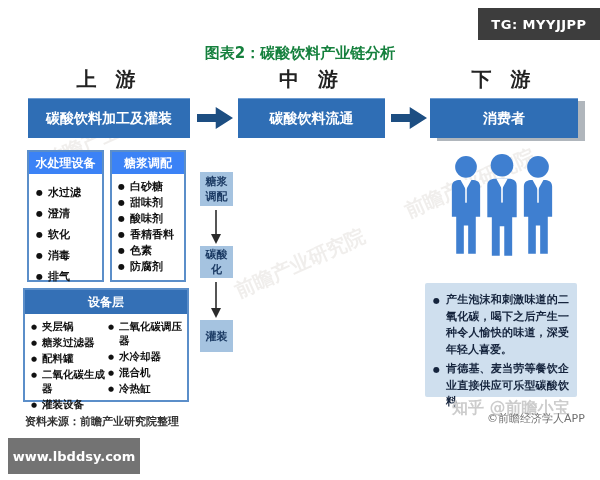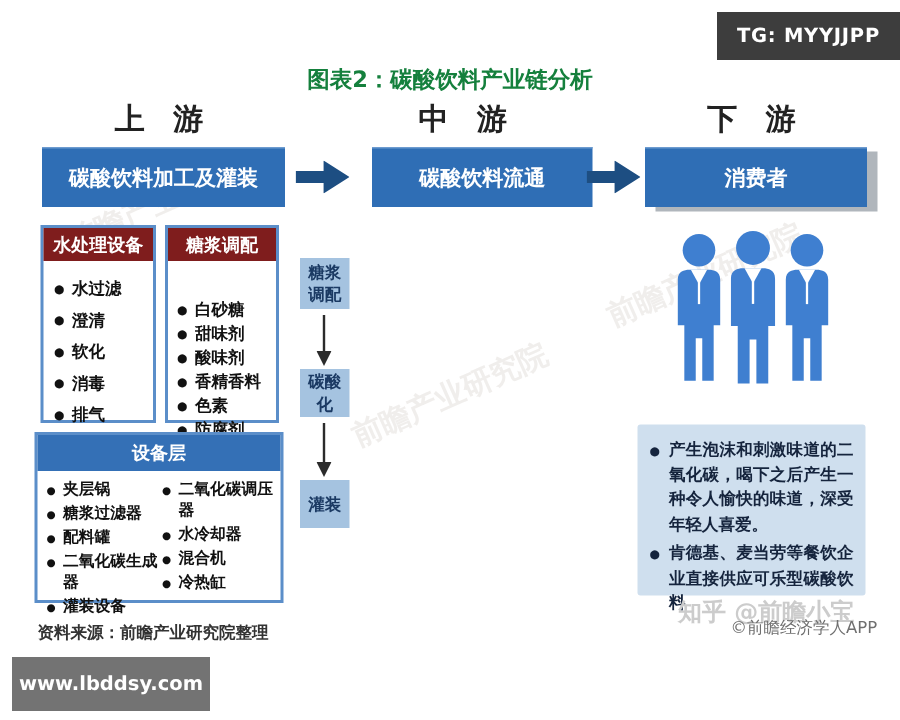--- a/index.html
+++ b/index.html
@@ -14,38 +14,38 @@
 
   .col-label{position:absolute;top:66px;text-align:center;font-size:20px;font-weight:bold;color:#222;letter-spacing:6px;}
   .col-label.up{left:28px;width:162px;}
   .col-label.mid{left:238px;width:147px;}
   .col-label.down{left:430px;width:148px;}
 
   
   .hbox{position:absolute;top:98px;height:40px;background:#2f6eb5;color:#fff;font-size:14px;font-weight:bold;
     display:flex;align-items:center;justify-content:center;border-top:1px solid #6d9bd0;}
   .hbox.up{left:28px;width:162px;}
-  .hbox.mid{left:238px;width:147px;margin-left:10px;}
+  .hbox.mid{left:238px;width:147px;}
   .hbox.down{left:430px;width:148px;box-shadow:7px 3px 0 #b0b6bc;}
 
   
   .harrow{position:absolute;top:107px;width:36px;height:22px;background:#1d4e82;
     clip-path:polygon(0 32%,52% 32%,52% 0,100% 50%,52% 100%,52% 68%,0 68%);}
   .harrow.a1{left:197px;}
   .harrow.a2{left:391px;}
 
   
   .subbox{position:absolute;background:#fff;border:2px solid #5b8ec9;}
-  .subbox .shead{height:22px;background:#7f1d1d;color:#fff;font-size:12px;font-weight:bold;
+  .subbox .shead{height:22px;background:#3b82f6;color:#fff;font-size:12px;font-weight:bold;
     display:flex;align-items:center;justify-content:center;}
   .water{left:27px;top:150px;width:77px;height:132px;}
   .syrup{left:110px;top:150px;width:76px;height:132px;}
   .water .ul{padding:8px 2px 16px 7px;}
   .water .li{line-height:21px;font-size:11px;font-weight:600;color:#111;}
-  .syrup .ul{padding:25px 2px 0 6px;}
+  .syrup .ul{padding:5px 2px 0 6px;}
   .syrup .li{line-height:16px;font-size:11px;font-weight:600;color:#111;}
   .li{position:relative;padding-left:12px;}
   .li::before{content:"●";position:absolute;left:0;top:0;font-size:8px;color:#111;}
 
   .equip{left:23px;top:288px;width:166px;height:114px;}
   .equip .shead{height:24px;background:#3470b6;}
   .equip .cols{display:flex;padding:5px 2px 0 6px;}
   .equip .ul{width:50%;}
   .equip .li{line-height:14px;font-size:10.5px;font-weight:600;color:#111;margin-bottom:2px;padding-left:11px;}
   .equip .li::before{font-size:7px;top:1px;}

